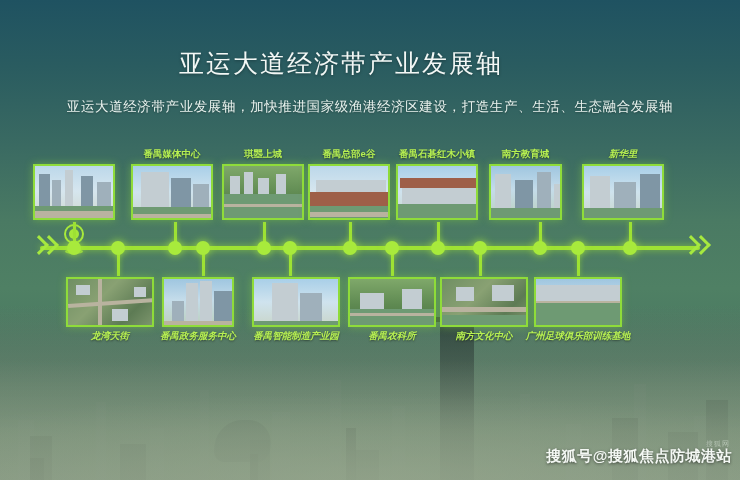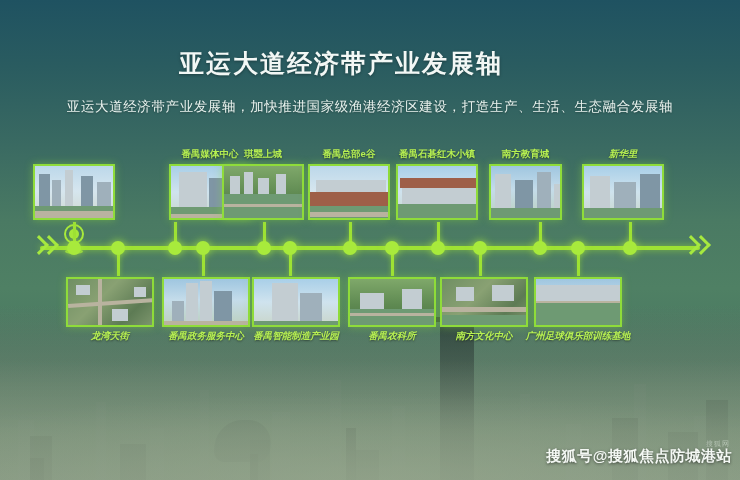--- a/index.html
+++ b/index.html
@@ -47,21 +47,21 @@
   }
   .mist{
     position:absolute;left:0;bottom:0;width:740px;height:120px;
     background:linear-gradient(180deg,rgba(146,164,138,0),rgba(152,168,142,.42) 60%,rgba(156,170,146,.5));
     pointer-events:none;
   }
 
   
   .title{
     position:absolute;left:0;top:47px;width:682px;text-align:center;
-    font-size:25px;font-weight:bold;color:#f2f7f5;letter-spacing:2px;
+    font-size:25px;font-weight:normal;color:#f2f7f5;letter-spacing:2px;
     text-shadow:0 1px 3px rgba(0,0,0,.35);
   }
   .subtitle{
     position:absolute;left:0;top:98px;width:740px;text-align:center;
     font-size:13.5px;color:#eaf3ef;letter-spacing:.6px;
     text-shadow:0 1px 2px rgba(0,0,0,.3);
   }
 
   
   .axis{
@@ -244,21 +244,21 @@
       <div class="b2" style="left:4px;top:8px;width:11px;height:34px;"></div>
       <div class="b1" style="left:17px;top:14px;width:9px;height:28px;"></div>
       <div class="b3" style="left:30px;top:4px;width:8px;height:38px;"></div>
       <div class="b2" style="left:46px;top:10px;width:12px;height:32px;"></div>
       <div class="b1" style="left:62px;top:16px;width:14px;height:26px;"></div>
       <div class="gl" style="left:0;top:40px;width:82px;height:6px;"></div>
       <div class="rd" style="left:0;top:45px;width:82px;height:11px;"></div>
     </div>
   </div>
 
-  <div class="card" style="left:131px;top:164px;width:82px;height:56px;margin-left:38px;">
+  <div class="card" style="left:131px;top:164px;width:82px;height:56px;">
     <div class="lbl top">番禺媒体中心</div>
     <div class="thumb">
       <div class="sc sky2"></div>
       <div class="b3" style="left:8px;top:6px;width:28px;height:36px;"></div>
       <div class="b2" style="left:38px;top:12px;width:20px;height:30px;"></div>
       <div class="b1" style="left:60px;top:18px;width:16px;height:24px;"></div>
       <div class="gl" style="left:0;top:41px;width:82px;height:15px;"></div>
       <div class="rd" style="left:0;top:48px;width:82px;height:4px;"></div>
     </div>
   </div>
@@ -325,21 +325,21 @@
       <div class="sc aer"></div>
       <div class="rd" style="left:0;top:22px;width:88px;height:4px;transform:rotate(-4deg);"></div>
       <div class="rd" style="left:30px;top:0;width:4px;height:50px;"></div>
       <div class="b3" style="left:8px;top:6px;width:14px;height:10px;"></div>
       <div class="b3" style="left:44px;top:30px;width:16px;height:12px;"></div>
       <div class="b3" style="left:66px;top:8px;width:12px;height:10px;"></div>
     </div>
     <div class="lbl bot">龙湾天街</div>
   </div>
 
-  <div class="card" style="left:162px;top:277px;width:88px;height:50px;">
+  <div class="card" style="left:162px;top:277px;width:72px;height:50px;">
     <div class="thumb">
       <div class="sc sky3"></div>
       <div class="b3" style="left:22px;top:4px;width:12px;height:38px;"></div>
       <div class="b3" style="left:36px;top:2px;width:12px;height:40px;"></div>
       <div class="b2" style="left:50px;top:12px;width:18px;height:30px;"></div>
       <div class="b1" style="left:8px;top:22px;width:12px;height:20px;"></div>
       <div class="rd" style="left:0;top:42px;width:88px;height:8px;"></div>
     </div>
     <div class="lbl bot">番禺政务服务中心</div>
   </div>

